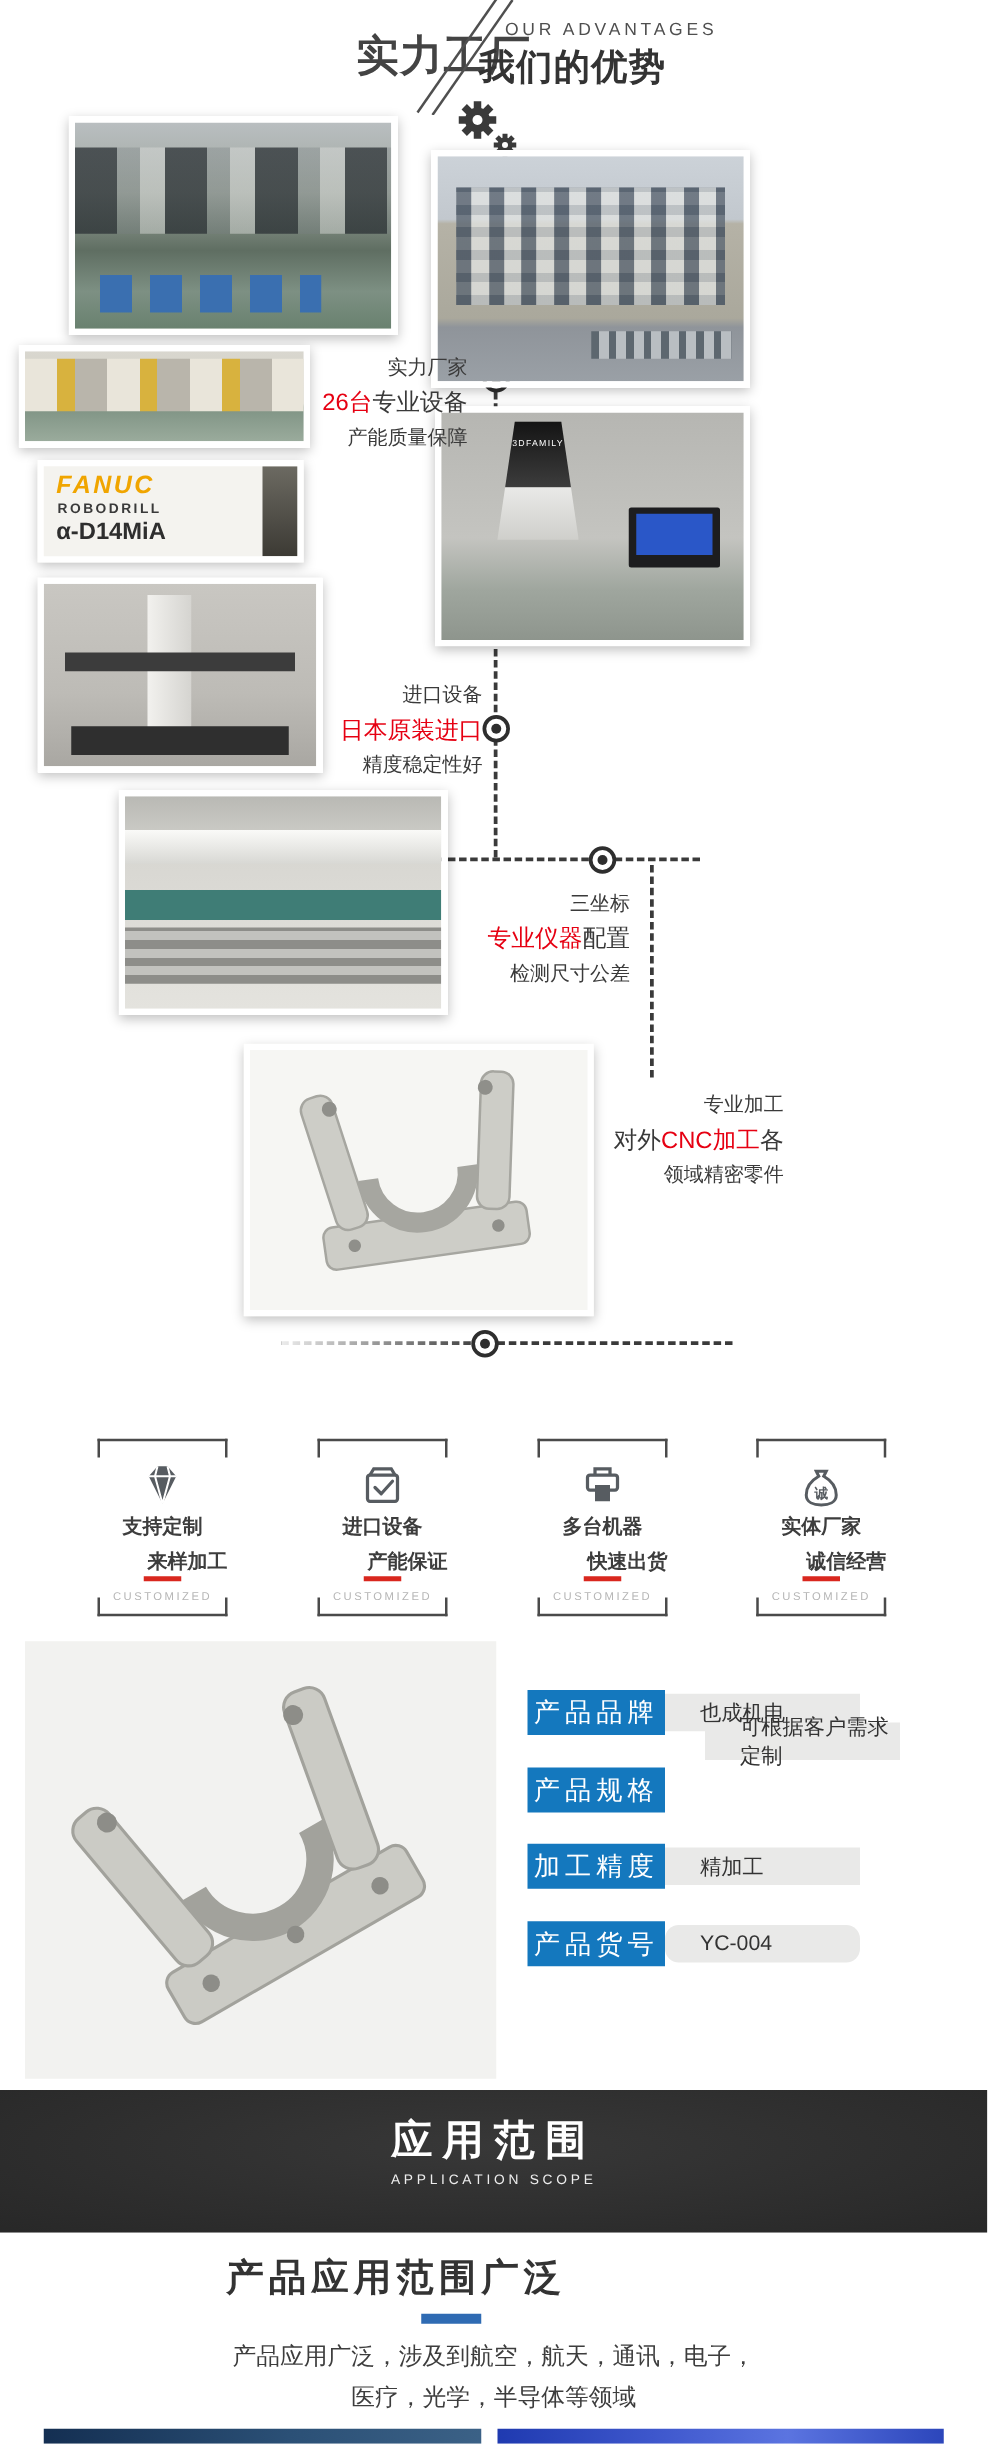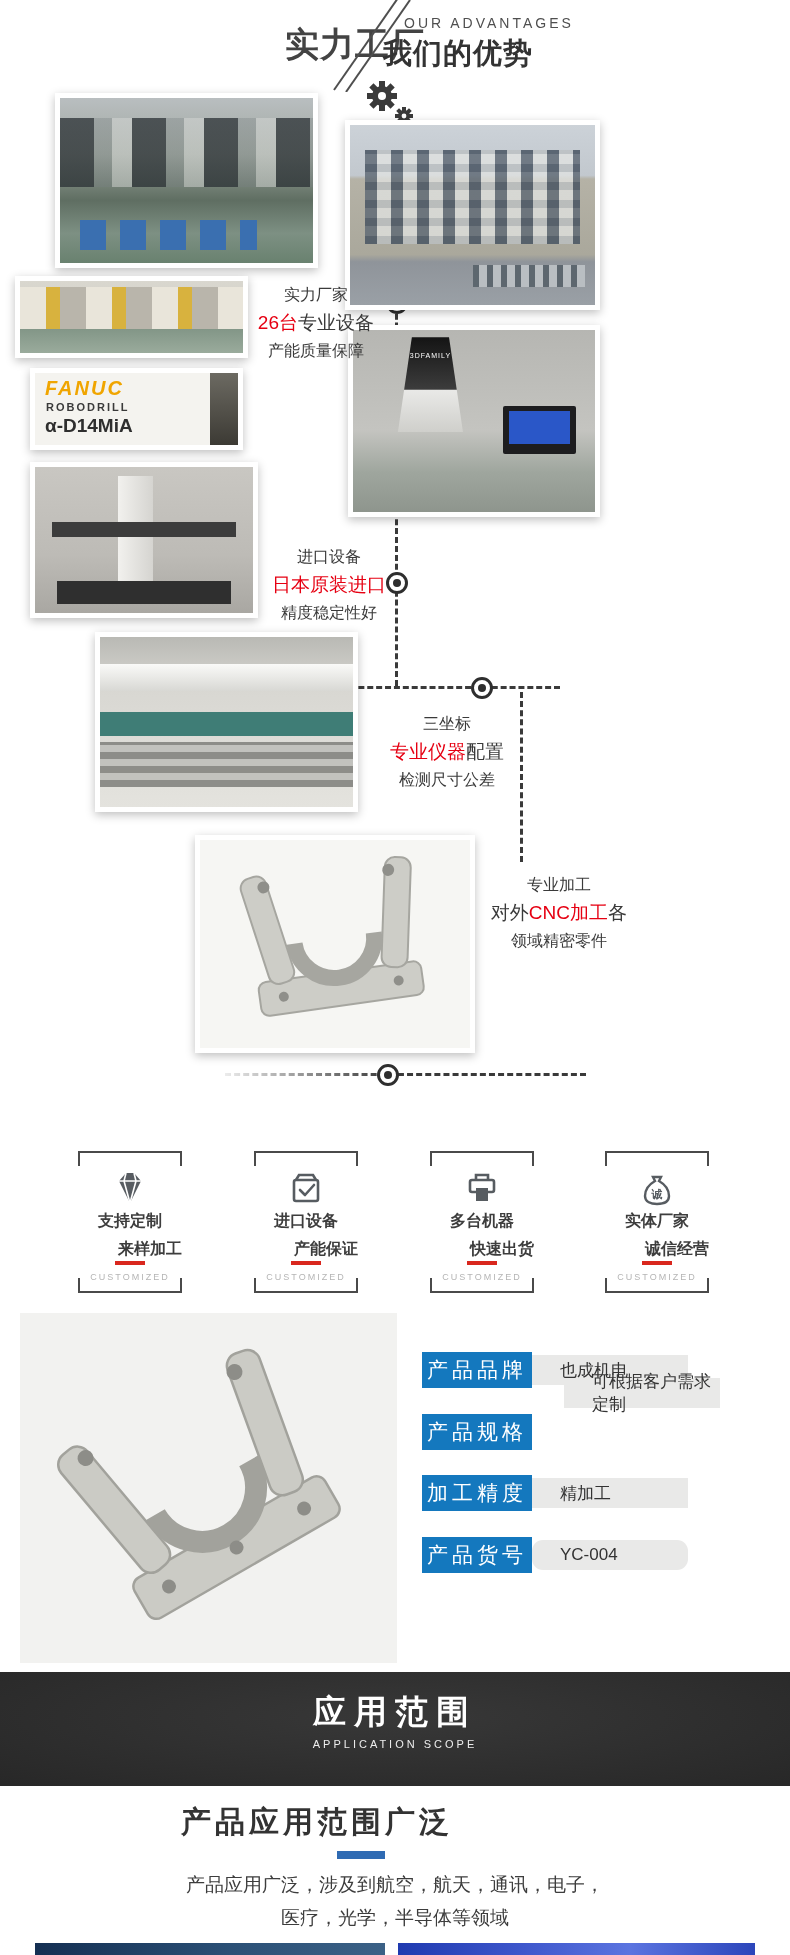--- a/index.html
+++ b/index.html
@@ -55,21 +55,21 @@
      background:repeating-linear-gradient(0deg,#8d8d89 0 7px,#c2c2be 7px 14px);}
   .ph-d{background:linear-gradient(180deg,#b6b6b2 0%,#c4c4c0 55%,#9fa69e 78%,#8e958d 100%);}
   .ph-d .cone{position:absolute;left:16%;top:4%;width:32%;height:52%;background:linear-gradient(180deg,#141414,#3c3c3c 55%,#e9e9e7 56%,#cfcfcb);
      clip-path:polygon(26% 0,74% 0,92% 100%,8% 100%);}
   .ph-d .conelabel{position:absolute;left:20%;top:12%;width:24%;text-align:center;font-size:7px;color:#fff;letter-spacing:1px;}
   .ph-d .monitor{position:absolute;right:8%;top:42%;width:30%;height:26%;background:#1d1d1f;border-radius:2px;}
   .ph-d .monitor i{position:absolute;left:8%;top:10%;width:84%;height:70%;background:#2a57c8;display:block;}
   .ph-g{background:#f6f6f3;}
 
   
-  .adv{text-align:center;}
+  .adv{text-align:right;}
   .adv .t,.adv .b{font-size:16px;line-height:27px;color:#3a3a3a;}
   .adv .m{font-size:19px;line-height:29px;color:#3a3a3a;font-weight:500;}
   .adv .m .red{color:#e60012;}
 
   
   .card{width:104px;height:142px;}
   .card:before,.card:after{content:"";position:absolute;left:0;right:0;height:13px;border-left:2px solid #4a4a4a;border-right:2px solid #4a4a4a;}
   .card:before{top:0;border-top:2px solid #4a4a4a;}
   .card:after{bottom:0;border-bottom:2px solid #4a4a4a;}
   .card .ic{position:absolute;left:0;top:16px;width:100%;height:42px;display:flex;align-items:center;justify-content:center;}

